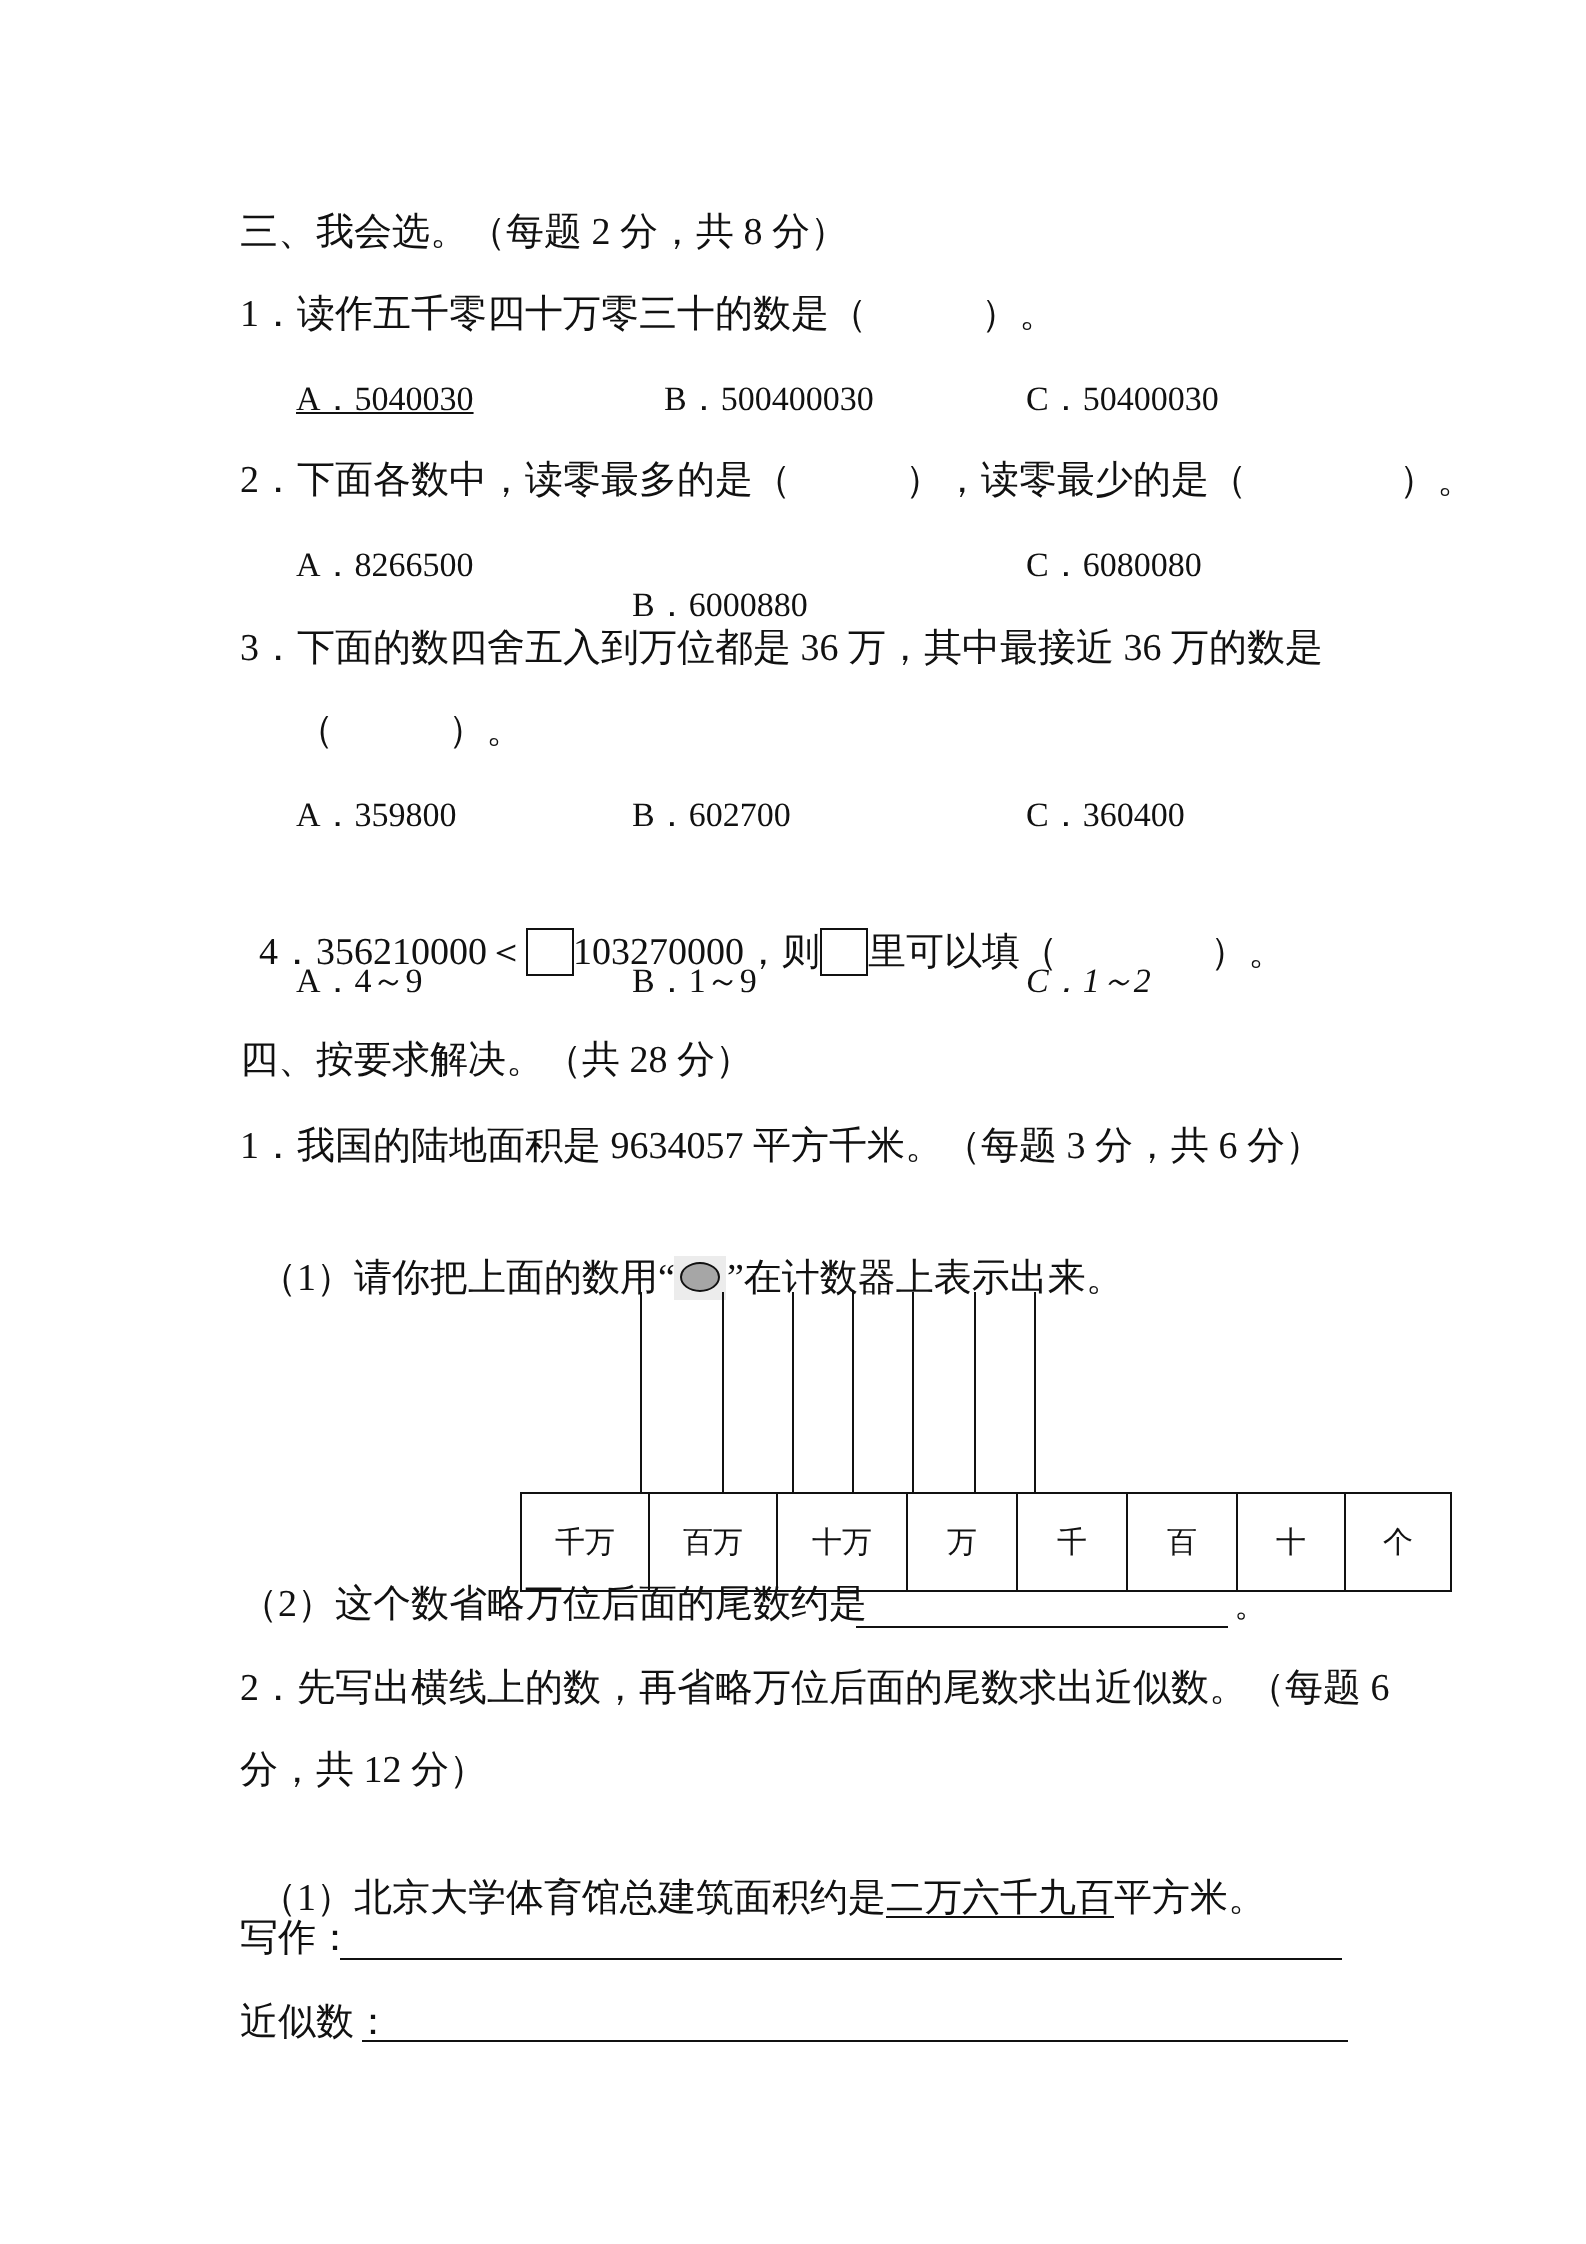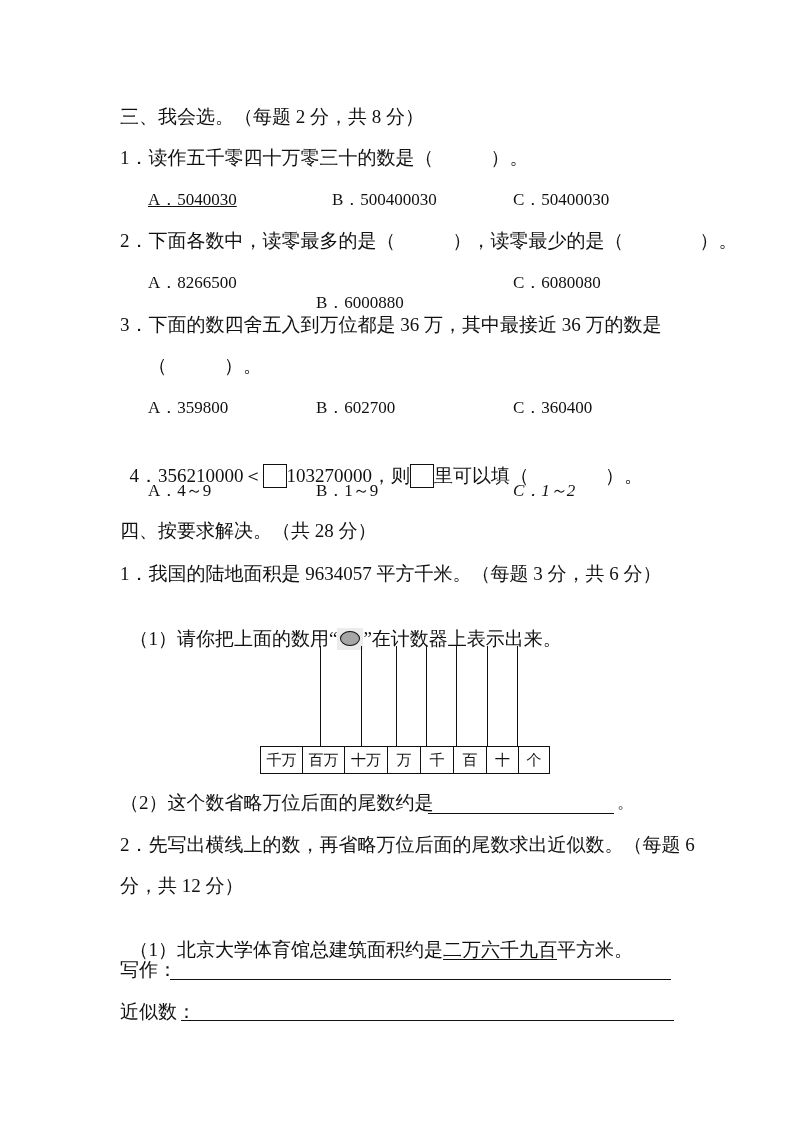--- a/index.html
+++ b/index.html
@@ -8,21 +8,21 @@
   .line { position: absolute; left: 120px; font-size: 19px; line-height: 22px; white-space: pre; }
   .opt { position: absolute; font-size: 17px; line-height: 22px; white-space: pre; }
   .box { display: inline-block; width: 24px; height: 24px; border: 1.3px solid #111; vertical-align: -6px; box-sizing: border-box; }
   .u { text-decoration: underline; text-underline-offset: 3px; }
   .blank-line { position: absolute; height: 0; border-top: 1.3px solid #111; }
   .bead { display: inline-block; width: 26px; height: 22px; background: #ececec; vertical-align: -5px; position: relative; }
   .bead::after { content: ""; position: absolute; left: 3px; top: 3px; width: 20px; height: 15px; border-radius: 50%;
                  background: #a6a6a6; border: 1.6px solid #111; box-sizing: border-box; }
   .rod { position: absolute; width: 1.4px; background: #111; }
   .abacus-table { position: absolute; left: 260px; top: 746px; border-collapse: collapse; }
-  .abacus-table td { border: 1.2px solid #111; height: 24px; padding: 1px; text-align: center; font-size: 15px;
+  .abacus-table td { border: 1.2px solid #111; height: 24px; padding: 12px; text-align: center; font-size: 15px;
                      font-family: "DejaVu Sans", sans-serif; }
 </style>
 </head>
 <body>
 
 <div class="line" style="top:106px;">三、我会选。（每题 2 分，共 8 分）</div>
 
 <div class="line" style="top:147px;">1．读作五千零四十万零三十的数是（　　　）。</div>
 <div class="opt" style="left:148px; top:189px;text-decoration:underline;">A．5040030</div>
 <div class="opt" style="left:332px; top:189px;text-align:center;">B．500400030</div>

